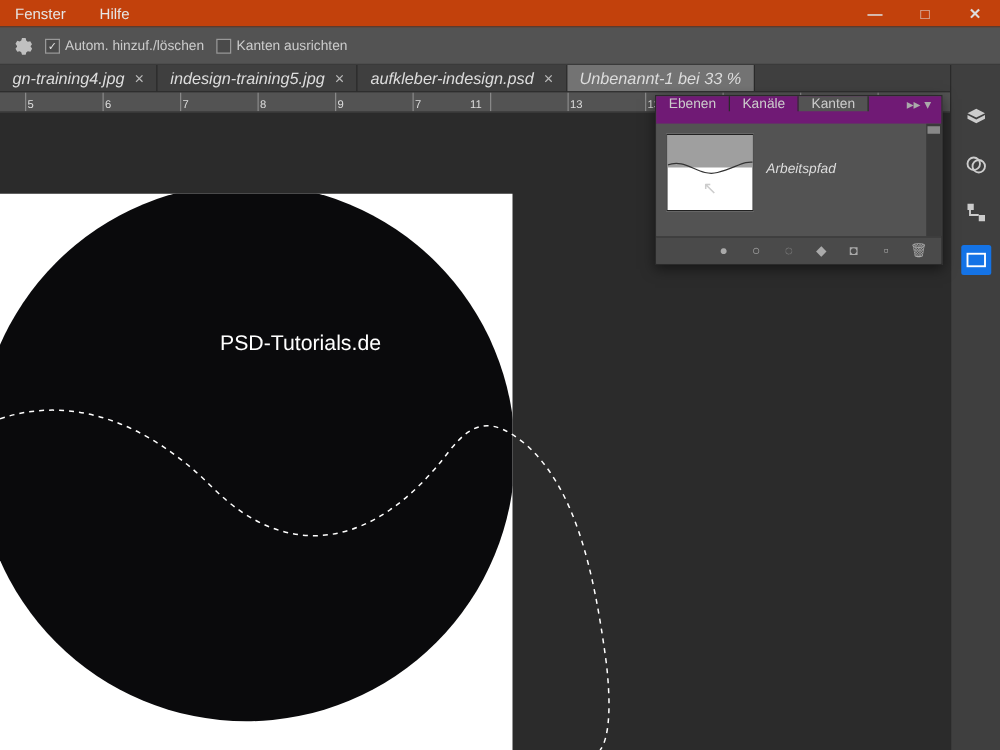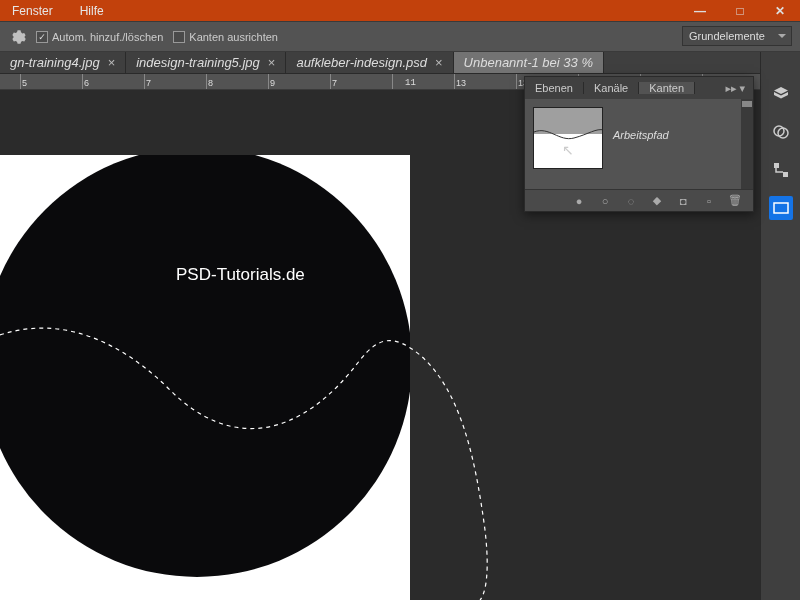--- a/index.html
+++ b/index.html
@@ -24,21 +24,21 @@
 .workarea{position:absolute;left:0;top:90px;right:40px;bottom:0;background:#2b2b2b}
 .canvas{position:absolute;left:0;top:65px;width:410px;height:480px;background:#fff;overflow:hidden}
 .circle{position:absolute;left:-18px;top:-8px;width:430px;height:430px;border-radius:50%;background:#0a0a0c}
 .brand{position:absolute;left:176px;top:265px;color:#fff;font-size:17px;font-family:Arial,sans-serif}
 .brand b{font-weight:400}
 .marchsvg{position:absolute;left:0;top:90px;width:760px;height:510px;overflow:visible;pointer-events:none}
 .rpanels{position:absolute;right:0;top:52px;bottom:0;width:40px;background:#3f3f3f;border-left:1px solid #2a2a2a;display:flex;flex-direction:column;align-items:center;padding-top:30px;gap:14px}
 .ricon{width:24px;height:24px;display:flex;align-items:center;justify-content:center;color:#bbb;border-radius:2px}
 .ricon.active{background:#1473e6}
 .pathspanel{position:absolute;right:46px;top:76px;width:230px;background:#535353;box-shadow:0 3px 10px rgba(0,0,0,.5);border:1px solid #2a2a2a;z-index:10}
-.pptabs{height:22px;display:flex;align-items:center;background:#404040}
+.pptabs{height:22px;display:flex;align-items:flex-start;background:#701a75}
 .pptab{padding:0 10px;display:flex;align-items:center;font-size:11px;color:#ccc;border-right:1px solid #2a2a2a}
 .pptab.active{background:#535353}
 .ppmenu{margin-left:auto;padding:0 8px;display:flex;align-items:center;gap:4px;color:#aaa}
 .ppbody{height:90px;background:#535353;position:relative;display:flex;align-items:flex-start;padding:8px;gap:10px}
 .thumb{width:70px;height:62px;background:#fff;border:1px solid #222;position:relative;overflow:hidden}
 .thumb .tgrey{position:absolute;left:0;top:0;right:0;height:26px;background:#9f9f9f}
 .thumb .twave{position:absolute;left:0;top:16px;width:70px;height:24px}
 .thumb .tcur{position:absolute;left:28px;top:34px;font-size:14px}
 .ppname{font-style:italic;color:#ddd;font-size:11px;margin-top:22px}
 .ppscroll{position:absolute;right:0;top:0;bottom:0;width:12px;background:#3a3a3a}
@@ -66,21 +66,20 @@
       </svg>
   </div>
   <div class="chk">
     <div class="chkbox">✓</div>
     <span>Autom. hinzuf./löschen</span>
   </div>
   <div class="chk">
     <div class="chkbox"></div>
     <span>Kanten ausrichten</span>
   </div>
-  <div class="wsdd">Grundelemente</div>
 </div>
 
 <div class="tabbar">
   <div class="tab">
       <span>gn-training4.jpg</span>
       <span class="x">×</span>
     </div>
   <div class="tab">
       <span>indesign-training5.jpg</span>
       <span class="x">×</span>
@@ -101,21 +100,21 @@
     <div class="lab" style="left: 84px;">6</div>
     <div class="tick" style="left: 144px;"></div>
     <div class="lab" style="left: 146px;">7</div>
     <div class="tick" style="left: 206px;"></div>
     <div class="lab" style="left: 208px;">8</div>
     <div class="tick" style="left: 268px;"></div>
     <div class="lab" style="left: 270px;">9</div>
     <div class="tick" style="left: 330px;"></div>
     <div class="lab" style="left: 332px;">7</div>
     <div class="tick" style="left: 392px;"></div>
-    <div class="lab" style="left: 405px; font-family: Liberation Mono, monospace;">11</div>
+    <div class="lab" style="left: 376px;">11</div>
     <div class="tick" style="left: 454px;"></div>
     <div class="lab" style="left: 456px;">13</div>
     <div class="tick" style="left: 516px;"></div>
     <div class="lab" style="left: 518px;">13</div>
     <div class="tick" style="left: 578px;"></div>
     <div class="lab" style="left: 580px;">14</div>
     <div class="tick" style="left: 640px;"></div>
     <div class="lab" style="left: 642px;">15</div>
     <div class="tick" style="left: 702px;"></div>
     <div class="lab" style="left: 704px;">16</div>

